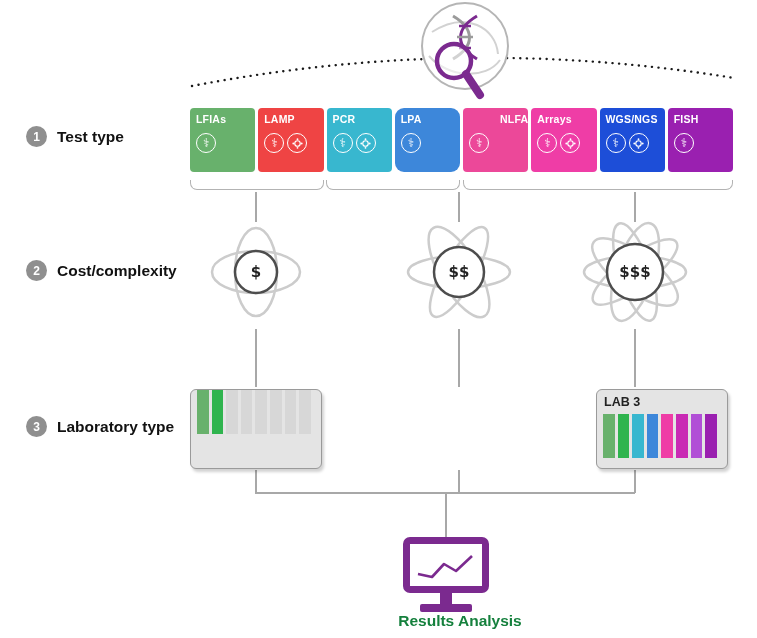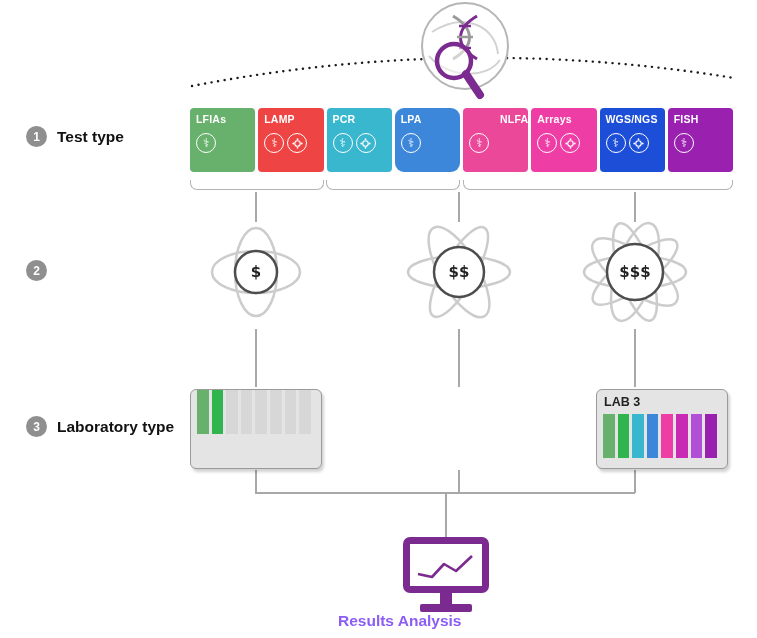--- a/index.html
+++ b/index.html
@@ -65,22 +65,22 @@
   .lab3{left:568px;margin-left:28px;}
   .lab-title{font-size:12.5px;font-weight:bold;color:#222;padding:5px 0 5px 7px;}
   .lab-bars{display:flex;gap:3px;padding:0 6px;}
   .bar{width:11.6px;height:44px;}
 
   
   .monitor{position:absolute;left:403px;top:537px;width:86px;}
   .screen{width:86px;height:56px;border:7px solid #7b2a8f;border-radius:7px;background:#fff;box-sizing:border-box;}
   .neck{width:12px;height:11px;background:#7b2a8f;margin:0 auto;}
   .mbase{width:52px;height:8px;background:#7b2a8f;border-radius:2px;margin:0 auto;}
-  .result-label{position:absolute;left:338px;top:612px;width:200px;
-    font-size:15.5px;font-weight:bold;color:#8b5cf6;}
+  .result-label{position:absolute;left:360px;top:612px;width:200px;text-align:center;
+    font-size:15.5px;font-weight:bold;color:#15803d;}
 </style>
 </head>
 <body>
 
 <div class="canvas">
 
   <svg class="arc" width="757" height="120" viewBox="0 0 757 120">
     <path d="M192,86 Q463,34 734,78" fill="none" stroke="#1a1a1a" stroke-width="2.4" stroke-dasharray="0.1 6.5" stroke-linecap="round"></path>
   </svg>
 
@@ -96,20 +96,21 @@
     <circle cx="46" cy="61" r="17" fill="rgba(255,255,255,0.55)" stroke="#7b2a8f" stroke-width="4.5"></circle>
     <line x1="58" y1="74" x2="72" y2="95" stroke="#7b2a8f" stroke-width="8" stroke-linecap="round"></line>
   </svg>
 
   <div class="step step1">
     <span class="badge">1</span>
     <span class="step-label">Test type</span>
   </div>
   <div class="step step2">
     <span class="badge">2</span>
+    <span class="step-label">Cost/complexity</span>
   </div>
   <div class="step step3">
     <span class="badge">3</span>
     <span class="step-label">Laboratory type</span>
   </div>
 
   <div class="tests">
       <div class="test-box" style="background: rgb(104, 177, 108);">
         <div class="test-label">LFIAs</div>
         <div class="test-icons">

